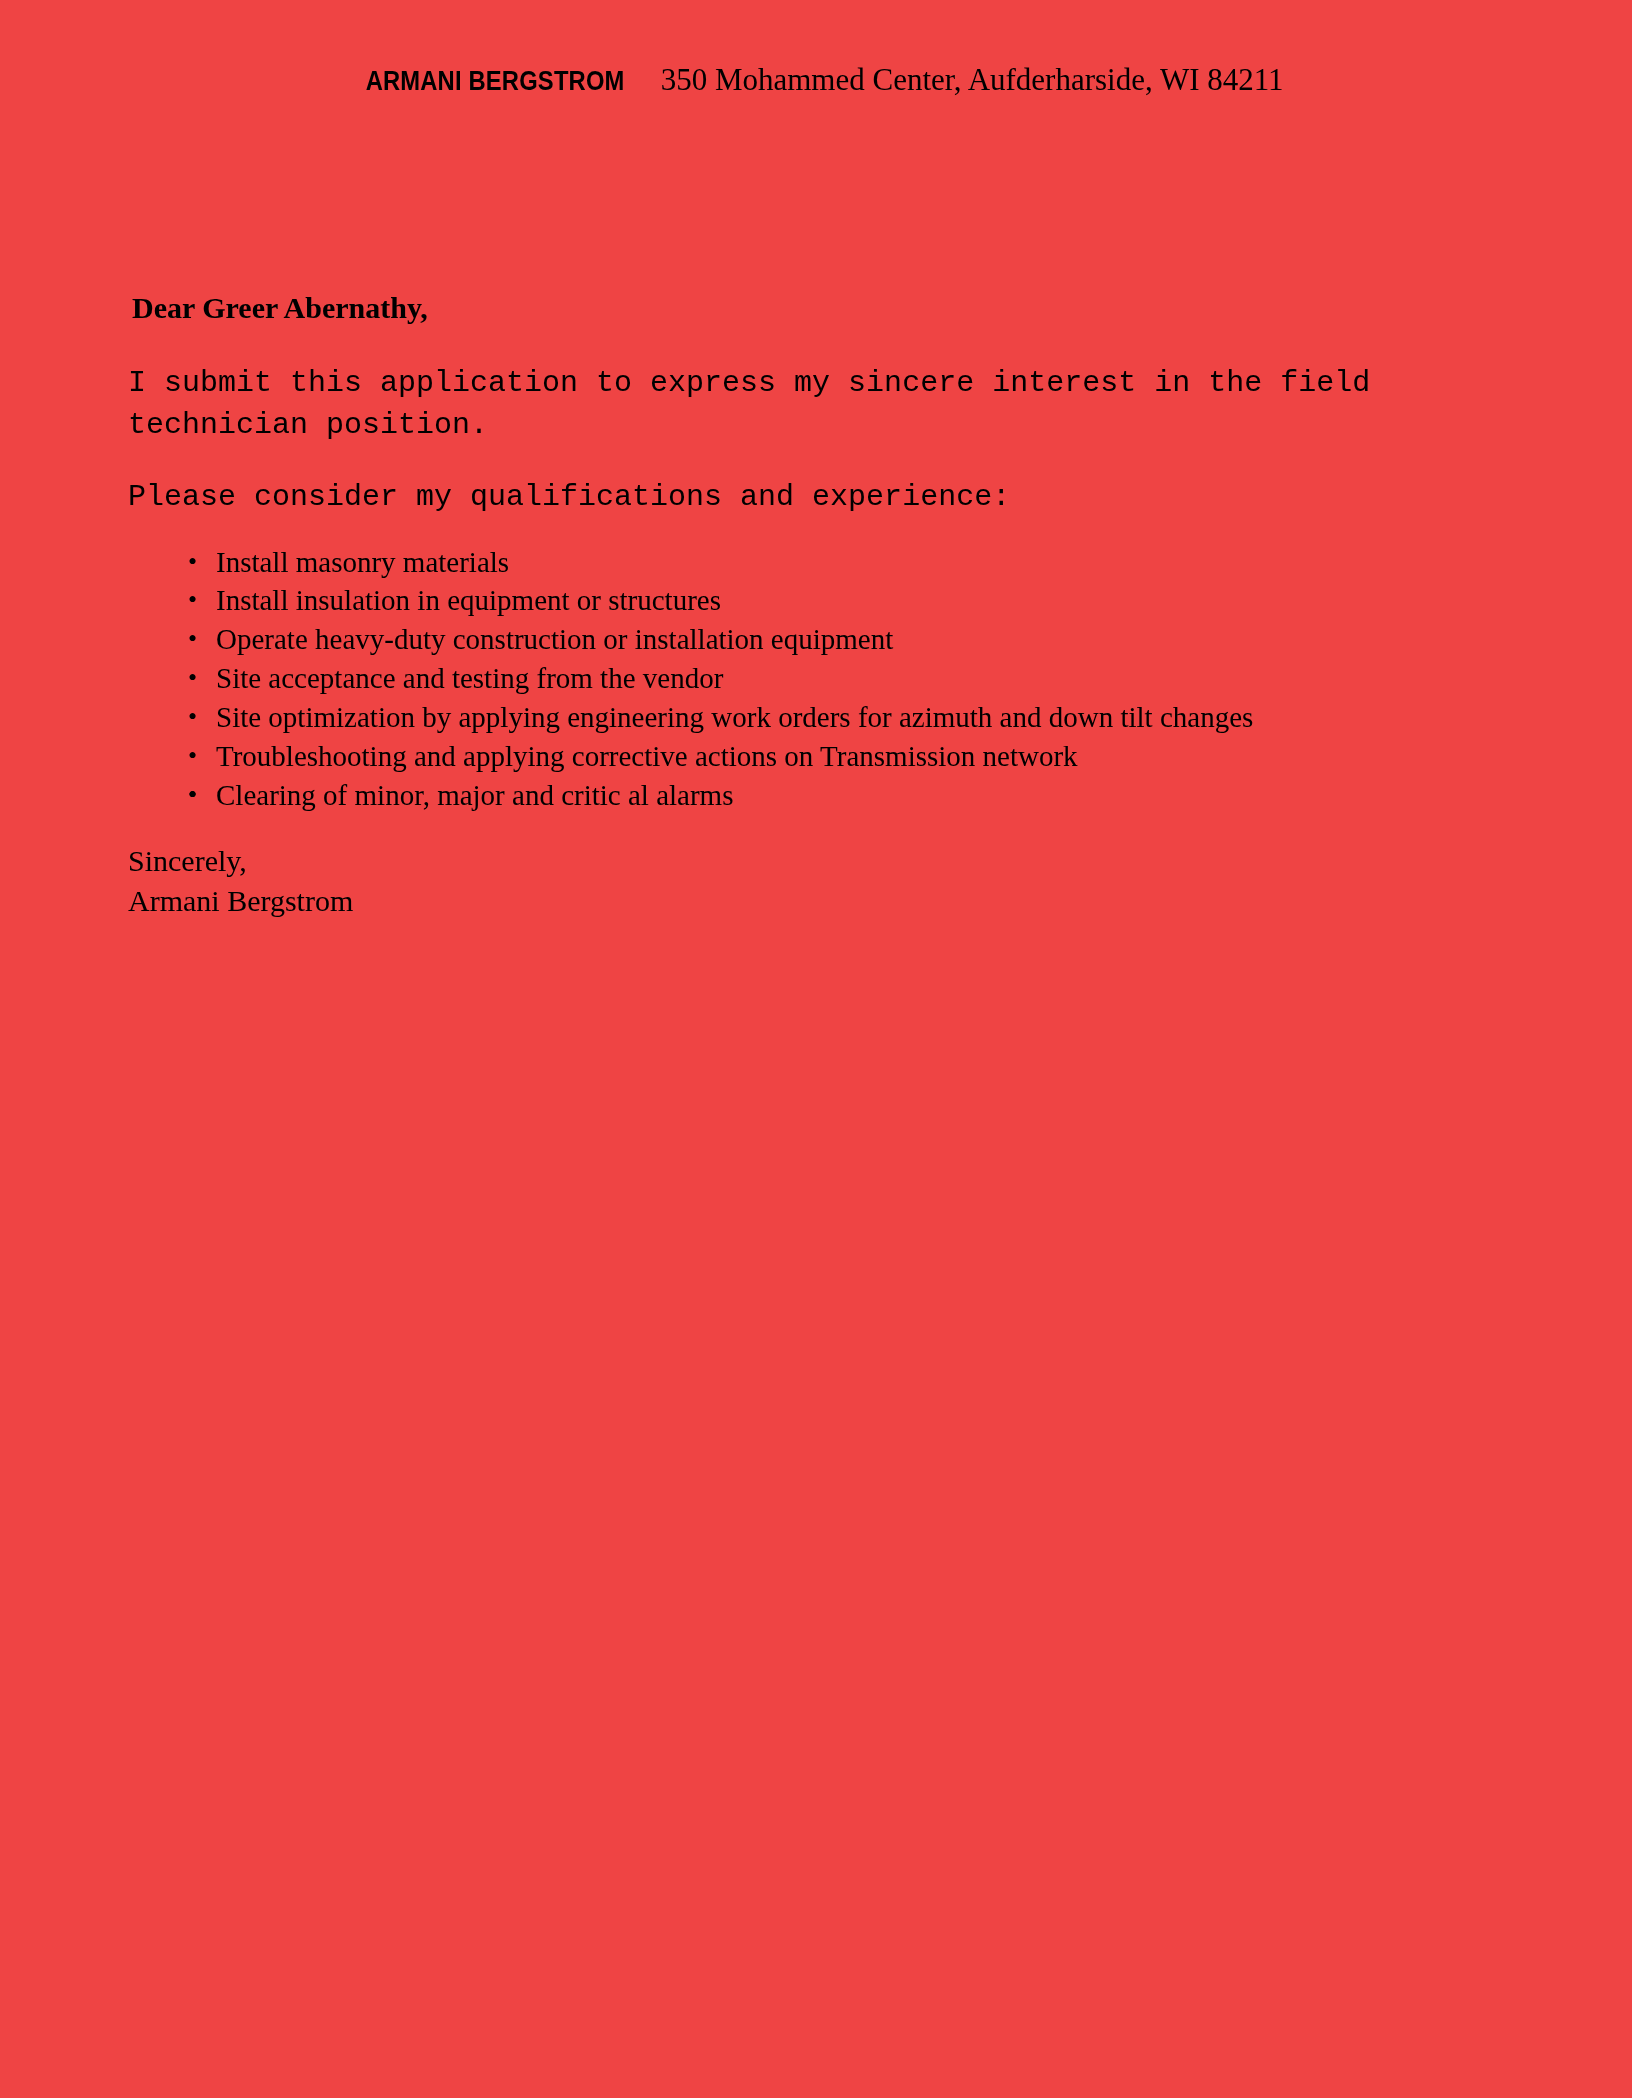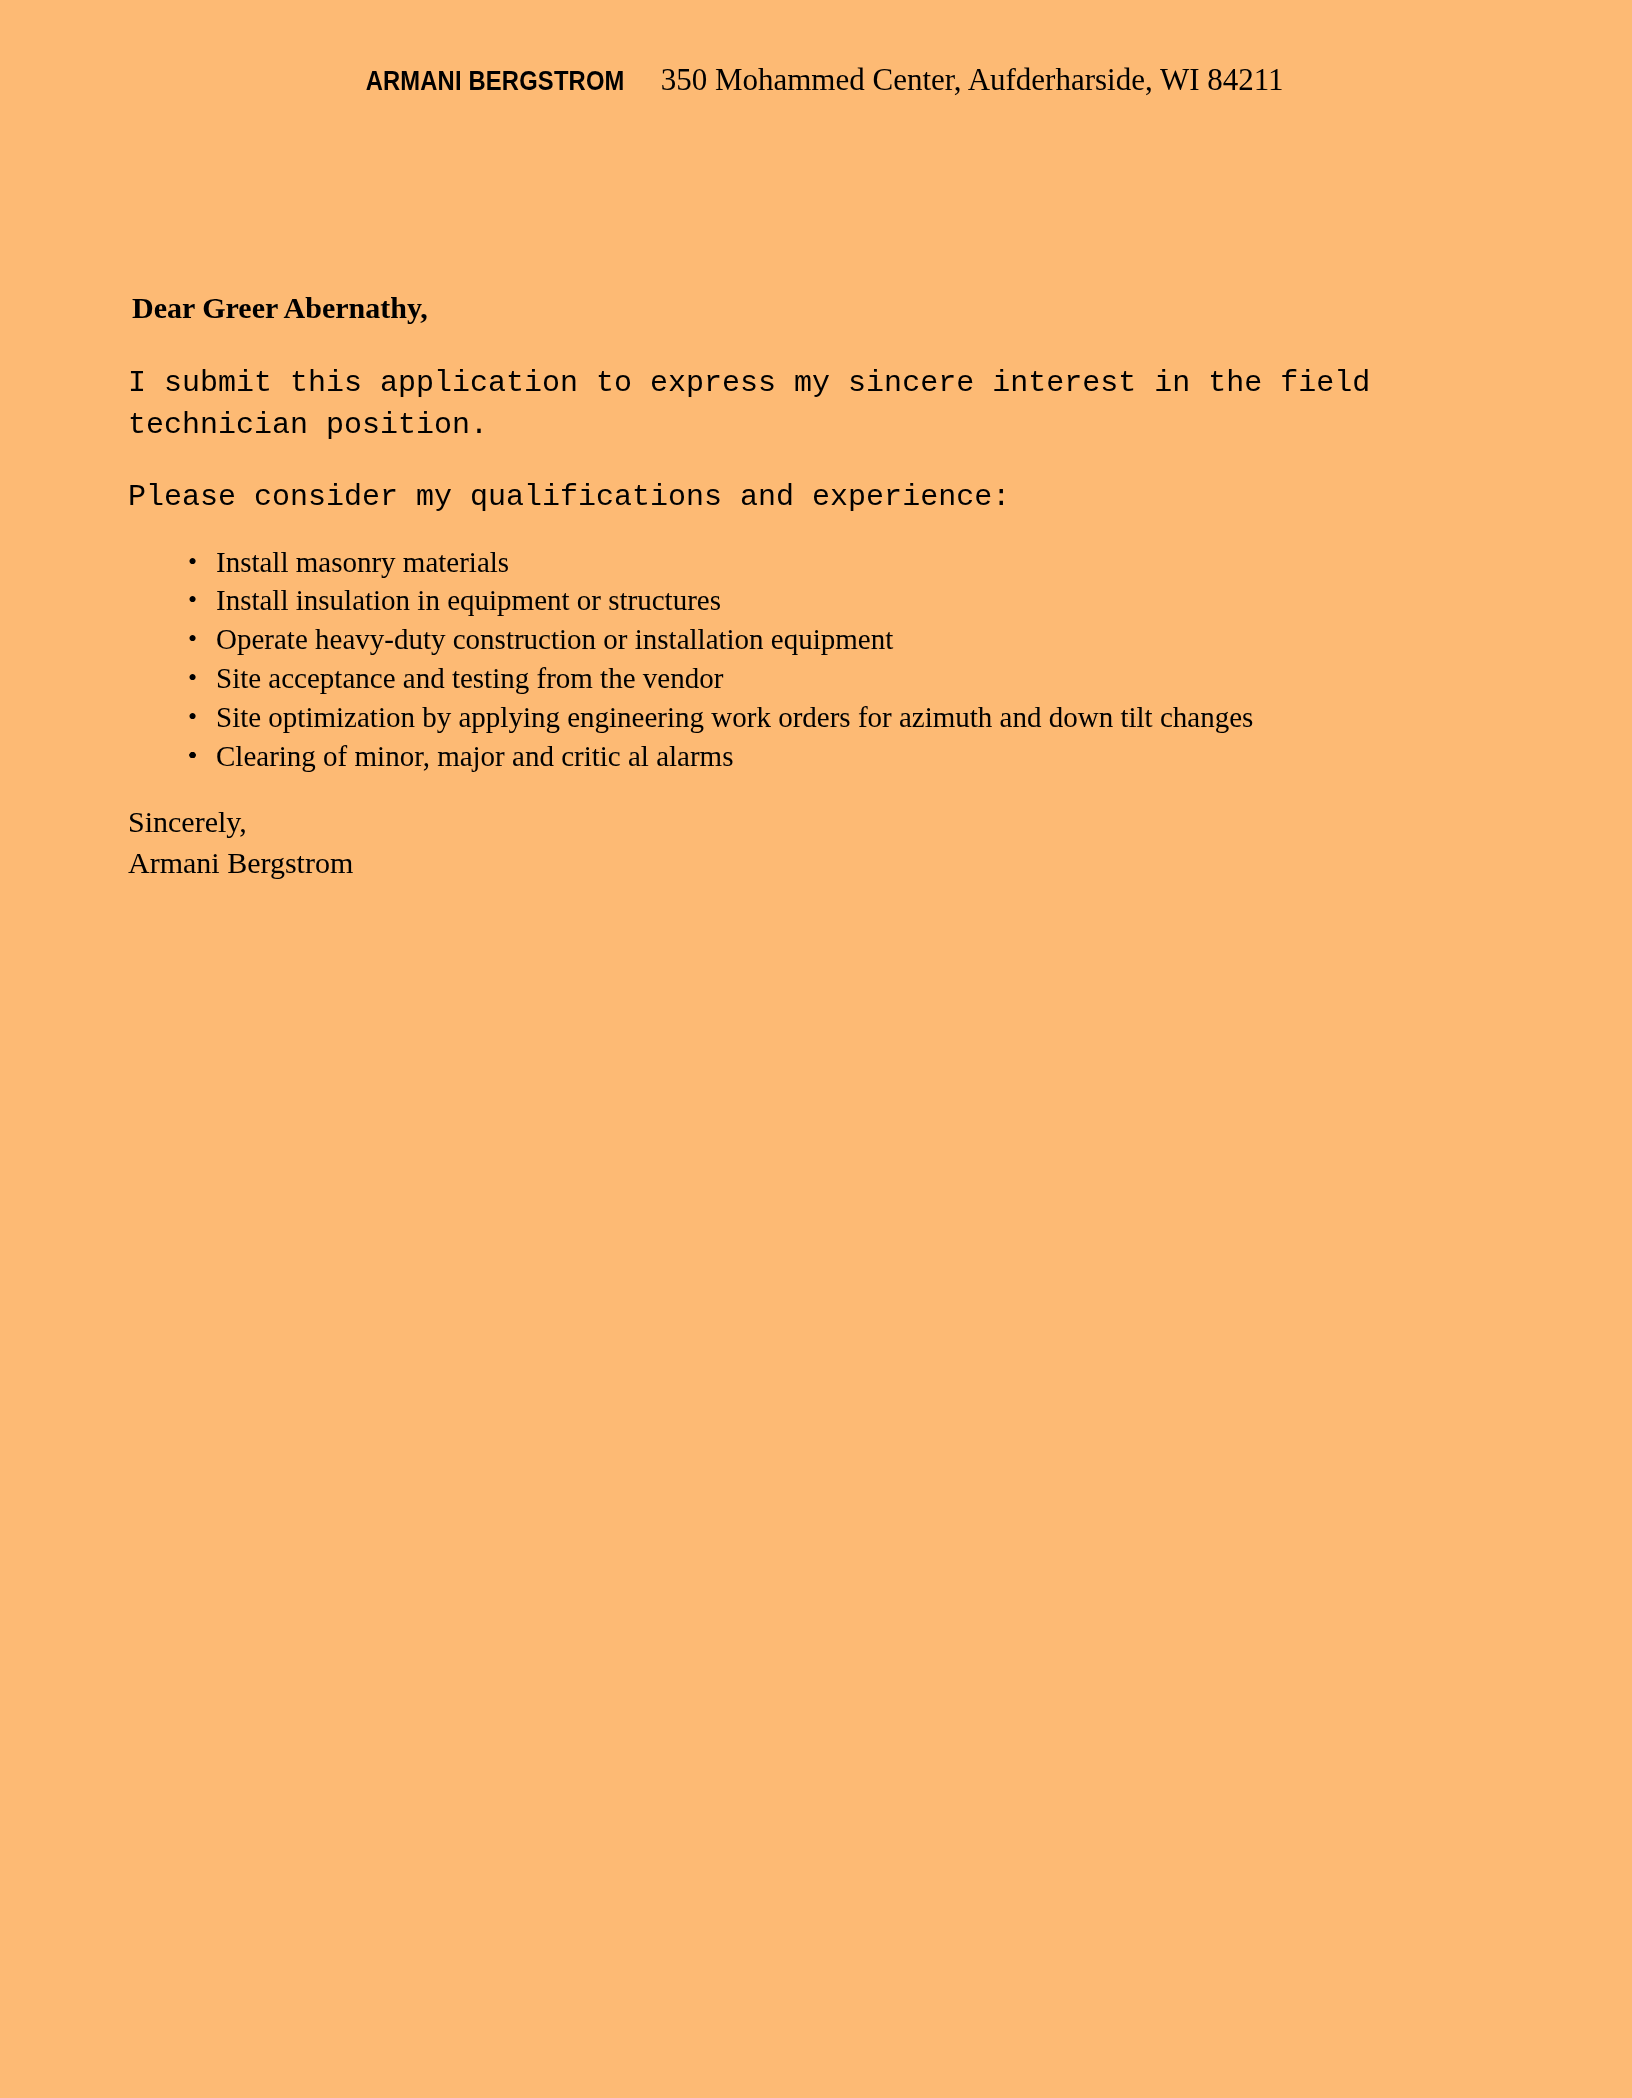--- a/index.html
+++ b/index.html
@@ -4,21 +4,21 @@
 <style>
   html, body {
     margin: 0;
     padding: 0;
     background: #ffffff;
   }
   .page {
     position: relative;
     width: 1632px;
     height: 2098px;
-    background: #fdba74;
+    background: #ef4444;
     margin: 0 auto;
     overflow: hidden;
     box-sizing: border-box;
   }
 
   
   .letterhead {
     position: absolute;
     top: 62px;
     left: 0;
@@ -143,20 +143,21 @@
       <li>
         <span class="bullet">•</span>
         <span>Site acceptance and testing from the vendor</span>
       </li>
       <li>
         <span class="bullet">•</span>
         <span>Site optimization by applying engineering work orders for azimuth and down tilt changes</span>
       </li>
       <li>
         <span class="bullet">•</span>
+        <span>Troubleshooting and applying corrective actions on Transmission network</span>
       </li>
       <li>
         <span class="bullet">•</span>
       </li>
       <li>
         <span class="bullet">•</span>
         <span>Clearing of minor, major and critic al alarms</span>
       </li>
     </ul>
 

